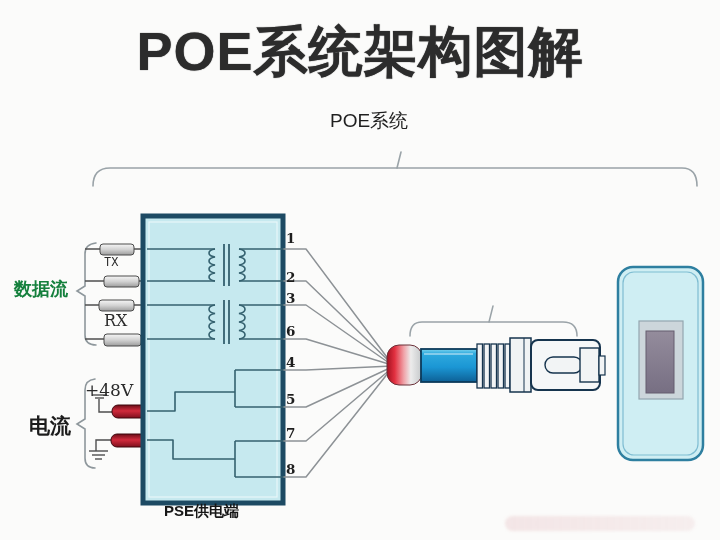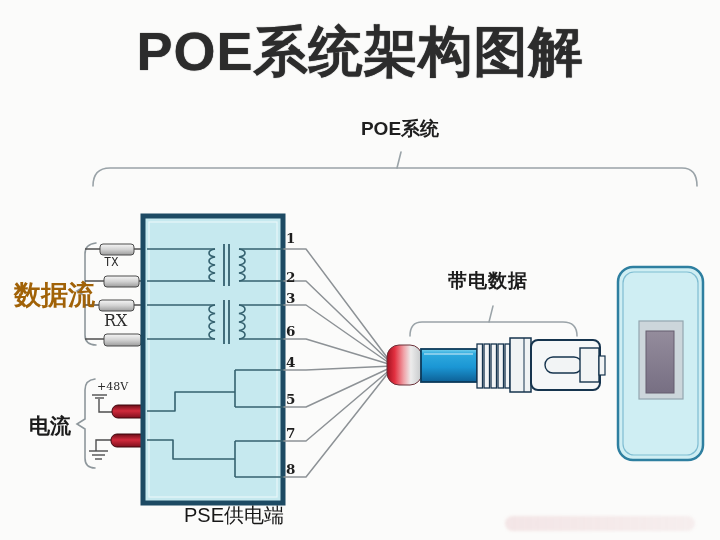--- a/index.html
+++ b/index.html
@@ -8,30 +8,30 @@
     background:#fbfbfa;
     font-family:"Liberation Sans","DejaVu Sans",sans-serif;color:#222;
   }
   .abs{position:absolute;}
   .title{
     left:0;top:16px;width:720px;text-align:center;
     font-size:54px;font-weight:900;color:#2c2c2c;letter-spacing:1px;
     text-shadow:0 0 1px #2c2c2c;
   }
   .sys-label{
-    left:330px;top:116px;width:140px;text-align:center;
-    font-size:19px;font-weight:700;color:#1f1f1f;
-  }
-  .lbl-dataflow{left:14px;top:277px;font-size:27px;font-weight:800;color:#a16207;}
+    left:330px;top:108px;width:140px;
+    font-size:19px;font-weight:400;color:#1f1f1f;
+  }
+  .lbl-dataflow{left:14px;top:277px;font-size:18px;font-weight:800;color:#15803d;}
   .lbl-current{left:29px;top:412px;font-size:21px;font-weight:800;color:#1c1c1c;font-family:Liberation Mono, monospace;}
   .lbl-tx{left:104px;top:256px;font-size:12px;font-family:Liberation Mono, monospace;color:#2a2a2a;}
   .lbl-rx{left:104px;top:311px;font-size:16px;font-family:"DejaVu Serif",serif;color:#2a2a2a;}
-  .lbl-48v{left:85px;top:380px;font-size:11px;font-family:"DejaVu Serif",serif;color:#2a2a2a;margin-left:12px;}
+  .lbl-48v{left:85px;top:380px;font-size:17px;font-family:"DejaVu Serif",serif;color:#2a2a2a;}
   .lbl-livedata{left:448px;top:268px;width:160px;font-size:19px;font-weight:700;letter-spacing:1px;color:#1c1c1c;}
-  .lbl-pse{left:164px;top:502px;width:180px;font-size:20px;font-weight:400;color:#171717;margin-left:20px;}
+  .lbl-pse{left:164px;top:502px;width:180px;font-size:15px;font-weight:700;color:#171717;}
   .pin{
     position:absolute;width:14px;text-align:left;
     font-size:13.5px;font-family:"DejaVu Serif",serif;color:#1e1e1e;font-weight:600;
   }
   .watermark{
     left:505px;top:516px;width:190px;height:15px;border-radius:8px;
     background:linear-gradient(90deg,rgba(215,145,150,.20),rgba(205,125,135,.10));
     filter:blur(1.5px);
   }
   svg{position:absolute;left:0;top:0;}
@@ -194,21 +194,20 @@
   </svg>
 
   <div class="abs title">POE系统架构图解</div>
   <div class="abs sys-label">POE系统</div>
 
   <div class="abs lbl-dataflow">数据流</div>
   <div class="abs lbl-current">电流</div>
   <div class="abs lbl-tx">TX</div>
   <div class="abs lbl-rx">RX</div>
   <div class="abs lbl-48v">+48V</div>
-  <div class="abs lbl-livedata">带电数据</div>
   <div class="abs lbl-pse">PSE供电端</div>
 
   <span class="pin" style="left:286px;top:230px;">1</span>
   <span class="pin" style="left:286px;top:269px;">2</span>
   <span class="pin" style="left:286px;top:290px;">3</span>
   <span class="pin" style="left:286px;top:323px;">6</span>
   <span class="pin" style="left:286px;top:354px;">4</span>
   <span class="pin" style="left:286px;top:391px;">5</span>
   <span class="pin" style="left:286px;top:425px;">7</span>
   <span class="pin" style="left:286px;top:461px;">8</span>

